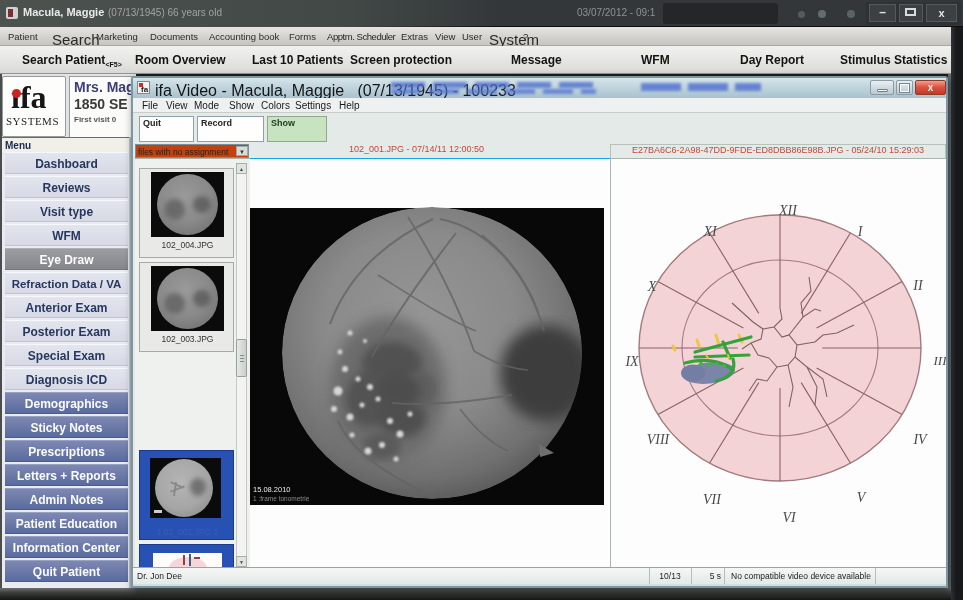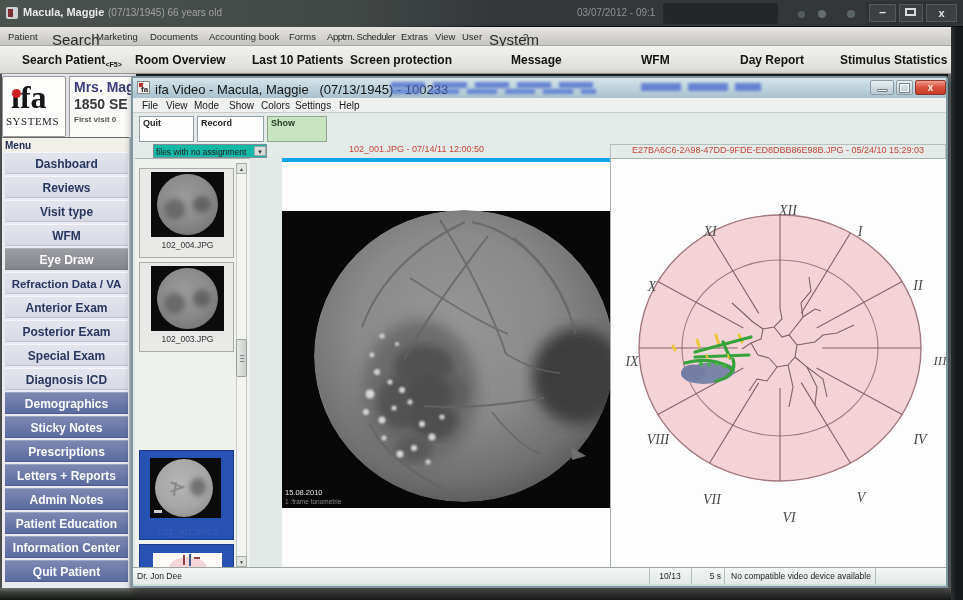--- a/index.html
+++ b/index.html
@@ -128,21 +128,21 @@
   <div class="abs" id="iwin" style="left:131px;top:76px;width:817px;height:512px;
      background:#e2e9e7;border:2px solid #7e96a2;border-radius:3px 3px 0 0;
      box-shadow:2px 3px 8px rgba(0,0,0,.5);">
 
     <div class="abs" style="left:0;top:0;width:813px;height:20px;
       background:linear-gradient(to bottom,#d6e5ea,#bed3dc 50%,#a9c2ce);">
       <div class="abs" style="left:4px;top:3px;width:13px;height:13px;background:#f2f2f0;border:1px solid #888;">
         <div class="abs" style="left:1px;top:1px;width:4px;height:4px;background:#c03030;"></div>
         <div class="abs" style="left:3px;top:4px;font-size:8px;font-weight:bold;color:#222;line-height:8px;">fa</div>
       </div>
-      <div class="abs" style="left:22px;top:4px;font-size:13px;color:#141414;">ifa Video - Macula, Maggie&nbsp;&nbsp;&nbsp;(07/13/1945) - 100233</div>
+      <div class="abs" style="left:22px;top:4px;font-size:16px;color:#141414;">ifa Video - Macula, Maggie&nbsp;&nbsp;&nbsp;(07/13/1945) - 100233</div>
 
       <div class="abs" style="left:258px;top:4px;width:205px;height:6px;filter:blur(1.6px);opacity:.8;
          background:repeating-linear-gradient(to right,#4f6fd0 0 34px,rgba(0,0,0,0) 34px 42px);"></div>
       <div class="abs" style="left:258px;top:11px;width:205px;height:5px;filter:blur(1.6px);opacity:.8;
          background:repeating-linear-gradient(to right,#5577d4 0 30px,rgba(0,0,0,0) 30px 38px);"></div>
       <div class="abs" style="left:508px;top:5px;width:120px;height:8px;filter:blur(1.8px);opacity:.8;
          background:repeating-linear-gradient(to right,#4f6fd0 0 40px,rgba(0,0,0,0) 40px 47px);"></div>
 
       <div class="abs" style="left:737px;top:2px;width:24px;height:15px;background:linear-gradient(to bottom,#e8eff2,#b9c9d2);border:1px solid #8b9aa3;border-radius:2px;">
         <div class="abs" style="left:6px;top:8px;width:11px;height:3px;background:#fdfdfd;border:1px solid #6f7f88;border-radius:1px;"></div>
@@ -165,21 +165,21 @@
     </div>
 
     <div class="abs" style="left:0;top:35px;width:813px;height:45px;background:#e4eae7;">
       <div class="abs" style="left:6px;top:3px;width:55px;height:26px;background:#fefefe;border:1px solid #90a0a8;
         font-size:9px;font-weight:bold;color:#222;padding:1px 0 0 3px;">Quit</div>
       <div class="abs" style="left:64px;top:3px;width:67px;height:26px;background:#fefefe;border:1px solid #90a0a8;
         font-size:9px;font-weight:bold;color:#222;padding:1px 0 0 3px;">Record</div>
       <div class="abs" style="left:134px;top:3px;width:60px;height:26px;background:#c8e3c0;border:1px solid #90a890;
         font-size:9px;font-weight:bold;color:#1e381e;padding:1px 0 0 3px;">Show</div>
 
-      <div class="abs" style="left:20px;top:31px;width:114px;height:14px;background:#14b8a6;border:1px solid #7e8e96;">
+      <div class="abs" style="left:2px;top:31px;width:114px;height:14px;background:#c2410c;border:1px solid #7e8e96;">
         <div class="abs" style="left:2px;top:2px;font-size:8.5px;color:#232323;">files with no assignment</div>
         <div class="abs" style="left:100px;top:1px;width:12px;height:10px;background:#d8dcd8;border:1px solid #9aa;font-size:6px;text-align:center;line-height:10px;color:#333;">▼</div>
       </div>
       <div class="abs" style="left:105px;top:31px;width:357px;height:14px;text-align:center;font-size:9px;color:#c4473a;">102_001.JPG - 07/14/11 12:00:50</div>
       <div class="abs" style="left:477px;top:31px;width:336px;height:14px;text-align:center;font-size:9px;color:#c4473a;border:1px solid #b8c0bc;border-bottom:none;">E27BA6C6-2A98-47DD-9FDE-ED8DBB86E98B.JPG - 05/24/10 15:29:03</div>
     </div>
 
     <div class="abs" id="thumbpanel" style="left:2px;top:80px;width:115px;height:409px;background:#eff1ef;border-top:1px solid #aab4ae;overflow:hidden;">
       <div class="tbox" style="top:9px;">
           <div class="timg">
@@ -219,21 +219,21 @@
 
       <div class="abs" style="left:101px;top:4px;width:11px;height:404px;background:#f3f3f1;border:1px solid #c6cac6;"></div>
       <div class="abs" style="left:101px;top:4px;width:11px;height:11px;background:#e0e4e0;border:1px solid #a8b0a8;font-size:5px;text-align:center;line-height:10px;color:#444;">▲</div>
       <div class="abs" style="left:101px;top:397px;width:11px;height:11px;background:#e0e4e0;border:1px solid #a8b0a8;font-size:5px;text-align:center;line-height:10px;color:#444;">▼</div>
       <div class="abs" style="left:101px;top:180px;width:11px;height:38px;background:linear-gradient(to right,#e6eae6,#c9cfc9);border:1px solid #98a09c;border-radius:2px;">
         <div class="abs" style="left:3px;top:15px;width:4px;height:1px;background:#889;"></div>
         <div class="abs" style="left:3px;top:18px;width:4px;height:1px;background:#889;"></div>
         <div class="abs" style="left:3px;top:21px;width:4px;height:1px;background:#889;"></div>
       </div>
     </div>
-    <div class="abs" id="centerpanel" style="left:117px;top:80px;width:360px;height:409px;background:#fdfdfd;border-top:4px solid #0ea5e9;margin-left:32px;">
+    <div class="abs" id="centerpanel" style="left:117px;top:80px;width:360px;height:409px;background:#fdfdfd;border-top:1px solid #0ea5e9;">
     <svg width="360" height="409" style="position:absolute;left:0;top:0;">
       <defs>
         <radialGradient id="fg" cx="46%" cy="40%" r="64%">
           <stop offset="0%" stop-color="#969696"></stop>
           <stop offset="50%" stop-color="#8a8a8a"></stop>
           <stop offset="82%" stop-color="#707070"></stop>
           <stop offset="100%" stop-color="#565656"></stop>
         </radialGradient>
         <filter id="b4">
               <feGaussianBlur stdDeviation="4"></feGaussianBlur>

